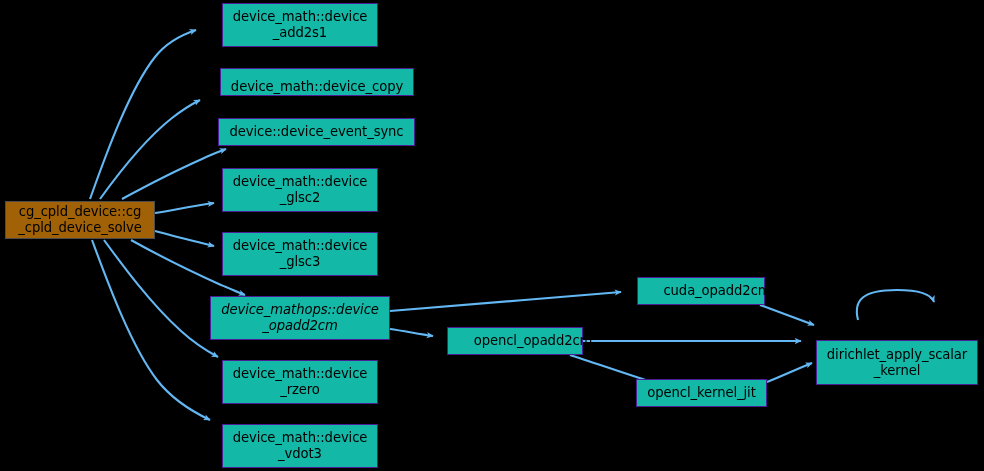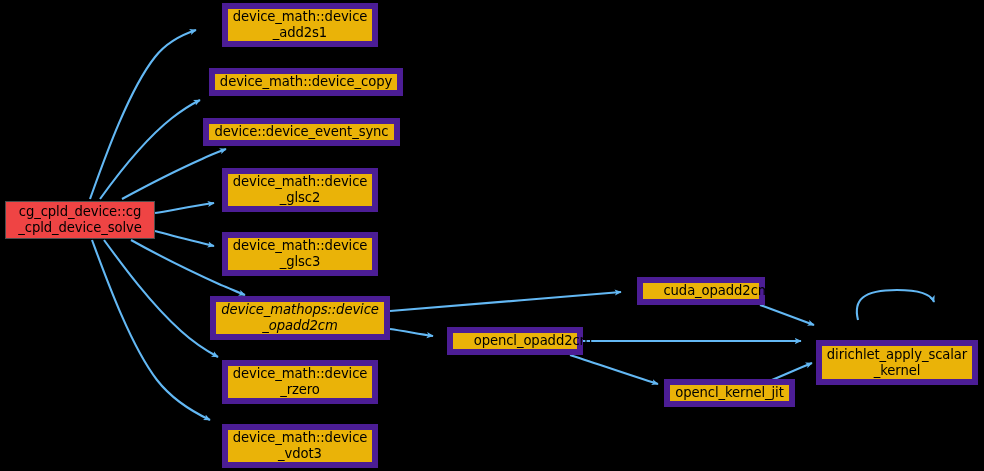--- a/index.html
+++ b/index.html
@@ -23,31 +23,31 @@
     height: 471px;
     pointer-events: none;
   }
   .node {
     position: absolute;
     box-sizing: border-box;
     display: flex;
     align-items: center;
     justify-content: center;
     text-align: center;
-    background: #eab308;
-    border: 6px solid #4c1d95;
+    background: #14b8a6;
+    border: 1px solid #4c1d95;
     color: #000000;
     font-size: 13.2px;
     line-height: 16px;
     letter-spacing: -0.1px;
     white-space: pre-line;
     z-index: 2;
   }
   .node.root {
-    background: #ef4444;
+    background: #a16207;
     border: 1px solid #4d4d4d;
   }
   .node-label {
     display: block;
     white-space: pre-line;
     padding: 0 2px;
   }
 </style>
 </head>
 <body>
@@ -73,31 +73,31 @@
       <path d="M570,355 C595,363 629,375 658,384" fill="none" stroke="#63b8f4" stroke-width="2.1" marker-end="url(#arrow)"></path>
       <path d="M760,305 C779,312 798,319 814,325" fill="none" stroke="#63b8f4" stroke-width="2.1" marker-end="url(#arrow)"></path>
       <path d="M767,382 C782,376 797,369 812,363" fill="none" stroke="#63b8f4" stroke-width="2.1" marker-end="url(#arrow)"></path>
       <path d="M858,320 C853,300 863,290 897,290 C919,290 931,294 934,302" fill="none" stroke="#63b8f4" stroke-width="2.1" marker-end="url(#arrow)"></path>
     </svg>
   <div id="nodes">
       <div class="node root" style="left: 5px; top: 201px; width: 150px; height: 38px;"><span class="node-label">cg_cpld_device::cg
 _cpld_device_solve</span></div>
       <div class="node" style="left: 222px; top: 3px; width: 156px; height: 44px;"><span class="node-label">device_math::device
 _add2s1</span></div>
-      <div class="node" style="left: 209px; top: 68px; width: 194px; height: 28px;"><span class="node-label">device_math::device_copy</span></div>
-      <div class="node" style="left: 203px; top: 118px; width: 197px; height: 28px;"><span class="node-label">device::device_event_sync</span></div>
+      <div class="node" style="left: 220px; top: 68px; width: 194px; height: 28px; align-items: flex-end;"><span class="node-label">device_math::device_copy</span></div>
+      <div class="node" style="left: 218px; top: 118px; width: 197px; height: 28px;"><span class="node-label">device::device_event_sync</span></div>
       <div class="node" style="left: 222px; top: 168px; width: 156px; height: 44px;"><span class="node-label">device_math::device
 _glsc2</span></div>
       <div class="node" style="left: 222px; top: 232px; width: 156px; height: 44px;"><span class="node-label">device_math::device
 _glsc3</span></div>
       <div class="node" style="left: 210px; top: 296px; width: 180px; height: 44px; font-style: italic;"><span class="node-label">device_mathops::device
 _opadd2cm</span></div>
       <div class="node" style="left: 222px; top: 360px; width: 156px; height: 44px;"><span class="node-label">device_math::device
 _rzero</span></div>
       <div class="node" style="left: 222px; top: 424px; width: 156px; height: 44px;"><span class="node-label">device_math::device
 _vdot3</span></div>
       <div class="node" style="left: 637px; top: 277px; width: 128px; height: 28px; padding-left: 32px;"><span class="node-label">cuda_opadd2cm</span></div>
       <div class="node" style="left: 447px; top: 327px; width: 136px; height: 28px; padding-left: 36px;"><span class="node-label">opencl_opadd2cm</span></div>
-      <div class="node" style="left: 636px; top: 379px; width: 131px; height: 28px; margin-left: 28px;"><span class="node-label">opencl_kernel_jit</span></div>
+      <div class="node" style="left: 636px; top: 379px; width: 131px; height: 28px;"><span class="node-label">opencl_kernel_jit</span></div>
       <div class="node" style="left: 816px; top: 340px; width: 162px; height: 45px;"><span class="node-label">dirichlet_apply_scalar
 _kernel</span></div>
     </div>
 </div>
 
 </body></html>

